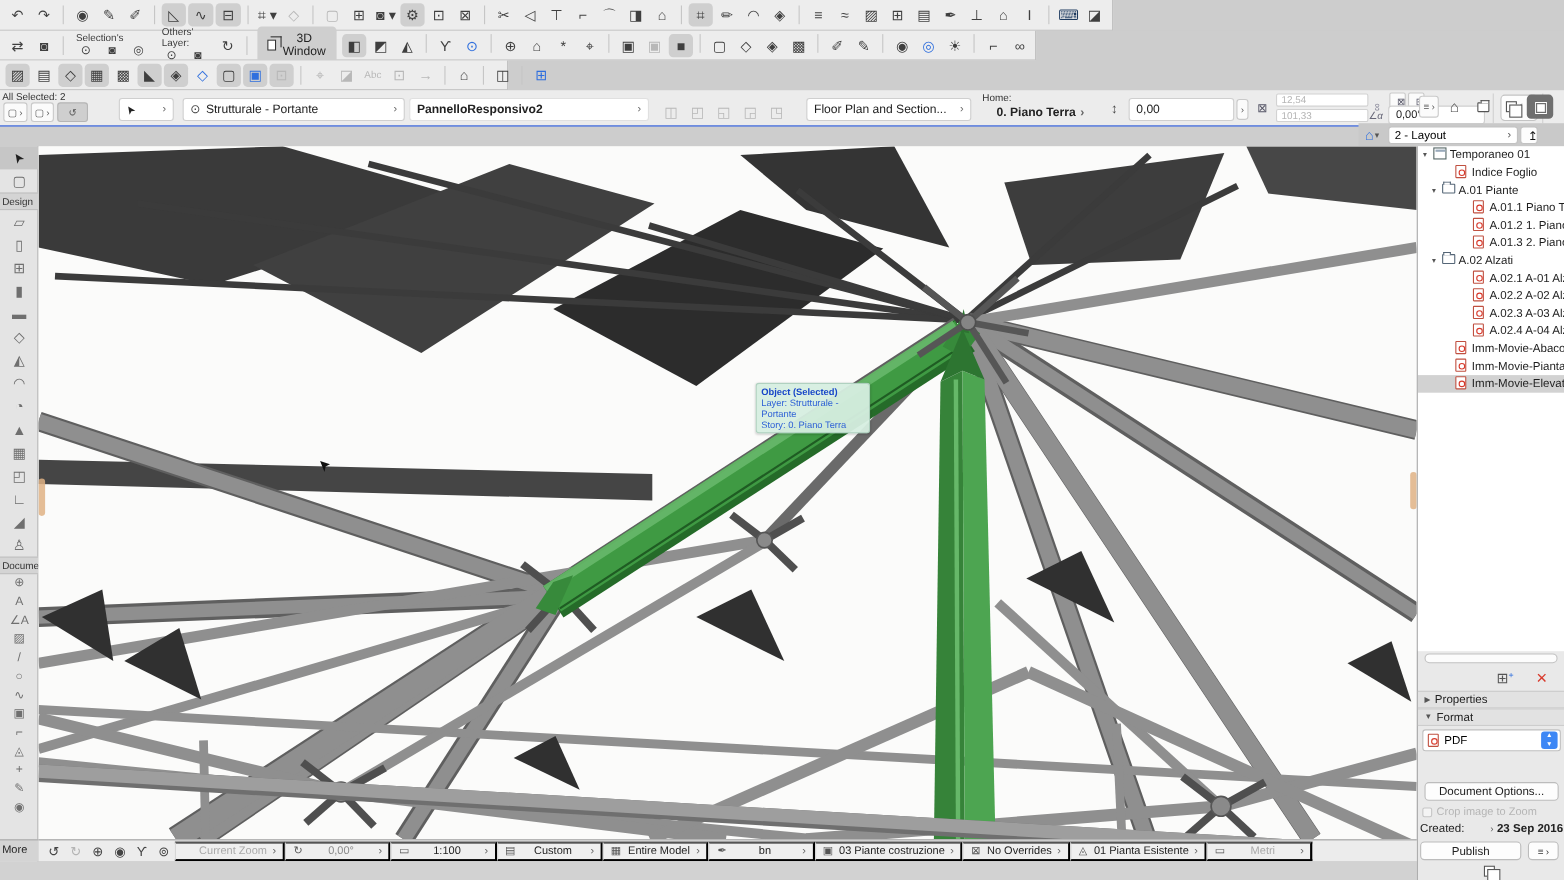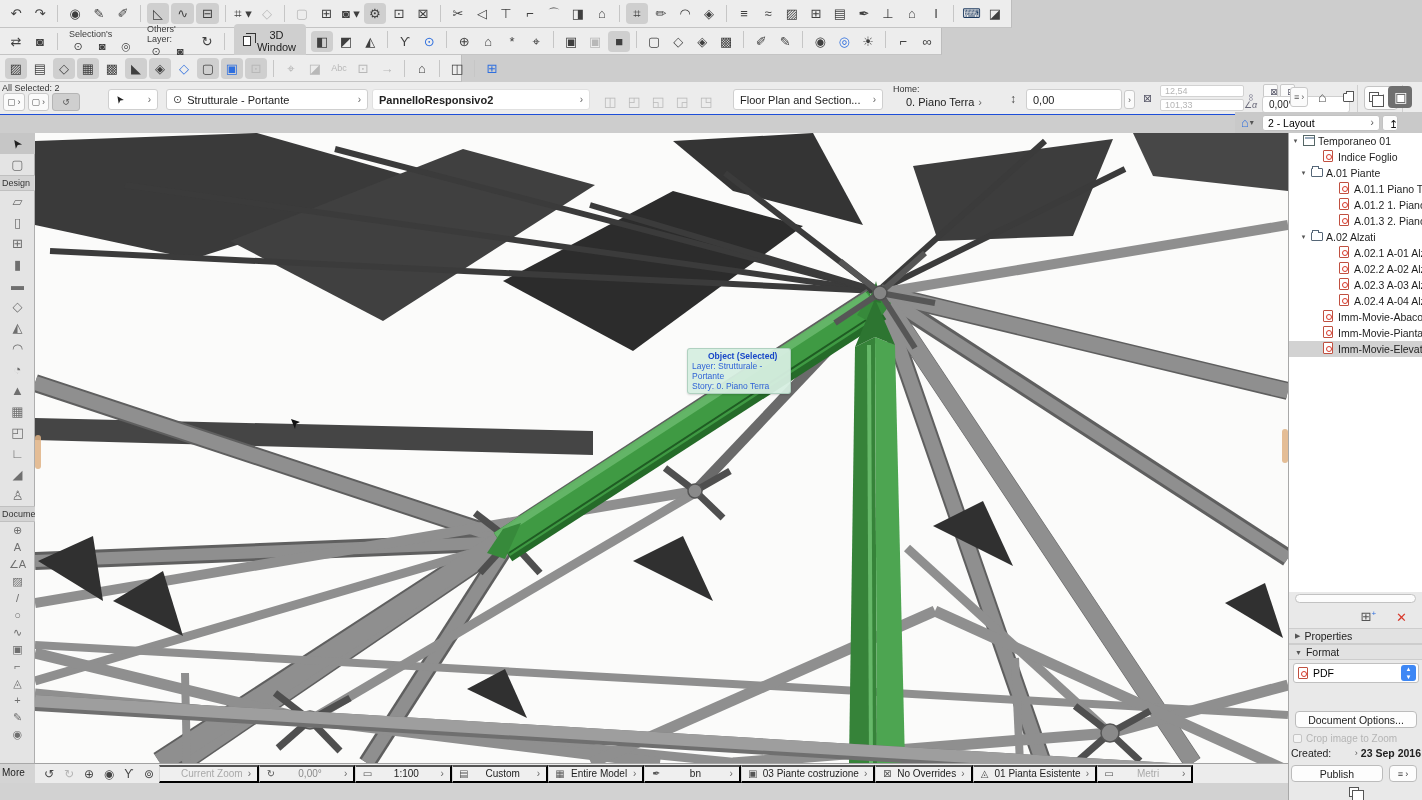--- a/index.html
+++ b/index.html
@@ -64,21 +64,21 @@
   #toolbox{position:absolute;left:0;top:133px;width:35px;height:667px;background:#e4e4e4;border-right:1px solid #aeaeae;}
   .xtool{display:block;width:35px;height:21px;border:none;background:transparent;font-size:13px;color:#6f6f6f;text-align:center;line-height:21px;padding:0;}
   .xtool.seltool{background:#c6c6c6;color:#1f1f1f;}
   .xtool.arrowg{font-size:12px;}
   .xsec{width:35px;font-size:9px;color:#333;background:#d4d4d4;border-top:1px solid #c0c0c0;border-bottom:1px solid #c0c0c0;padding:2px 0 2px 2px;}
   #morelbl{position:absolute;left:0;bottom:17px;width:35px;height:20px;background:#d4d4d4;border-top:1px solid #a8a8a8;font-size:10px;color:#222;padding:3px 0 0 2px;}
 
   
   #viewport{position:absolute;left:35px;top:133px;width:1253px;height:630px;background:#fbfbfa;overflow:hidden;}
   #tooltip{position:absolute;left:652px;top:215px;width:104px;background:rgba(214,238,224,.95);border:1px solid rgba(150,190,170,.6);border-radius:3px;padding:2px 4px;font-size:8.5px;line-height:10px;color:#2f62d6;box-shadow:0 1px 2px rgba(0,0,0,.15);}
-  #tooltip .tt1{font-weight:bold;color:#1846c8;margin-left:16px;}
+  #tooltip .tt1{font-weight:bold;color:#1846c8;}
   .scrollhint{position:absolute;width:6px;height:34px;background:#dfb184;border-radius:3px;opacity:.85;}
 
   
   #sidebar{position:absolute;left:1288px;top:133px;width:134px;height:667px;background:#e9e9e9;border-left:1px solid #a8a8a8;}
   .tree{position:absolute;left:0;top:0;width:134px;height:459px;background:#fff;overflow:hidden;}
   .trow{display:flex;align-items:center;gap:3px;height:16px;white-space:nowrap;overflow:hidden;font-size:10.5px;color:#1e1e1e;}
   .trow.selected{background:#d2d2d2;}
   .texp{width:9px;font-size:7px;color:#555;text-align:center;flex:0 0 9px;}
   .tico{flex:0 0 12px;}
   .ic-pdf{display:inline-block;width:10px;height:12px;background:#fff;border:1px solid #c05040;border-radius:1px;position:relative;}
@@ -309,21 +309,21 @@
         <button class="tbtn dim">◰</button>
         <button class="tbtn dim">◱</button>
         <button class="tbtn dim">◲</button>
         <button class="tbtn dim">◳</button>
       </div>
     <button class="combo abs" style="left:733px;top:7px;width:150px;justify-content:center;">
       <span>Floor Plan and Section...</span>
       <span class="car">›</span>
     </button>
     <div class="abs minitxt" style="left:893px;top:2px;">Home:</div>
-    <button class="abs" style="left:900px;top:13px;display:flex;align-items:flex-end;gap:4px;background:none;border:none;font-size:11px;color:#222;">
+    <button class="abs" style="left:900px;top:13px;display:flex;align-items:flex-end;gap:4px;background:none;border:none;font-size:11px;color:#222;font-weight:bold;">
       <span>0. Piano Terra</span>
       <span class="car" style="color:#666;">›</span>
     </button>
     <span class="abs" style="left:1010px;top:10px;font-size:12px;color:#444;">↕</span>
     <div class="combo abs" style="left:1026px;top:7px;width:96px;">
       <span>0,00</span>
     </div>
     <button class="mbtn abs" style="left:1124px;top:8px;height:19px;">
         <span class="car">›</span>
       </button>

